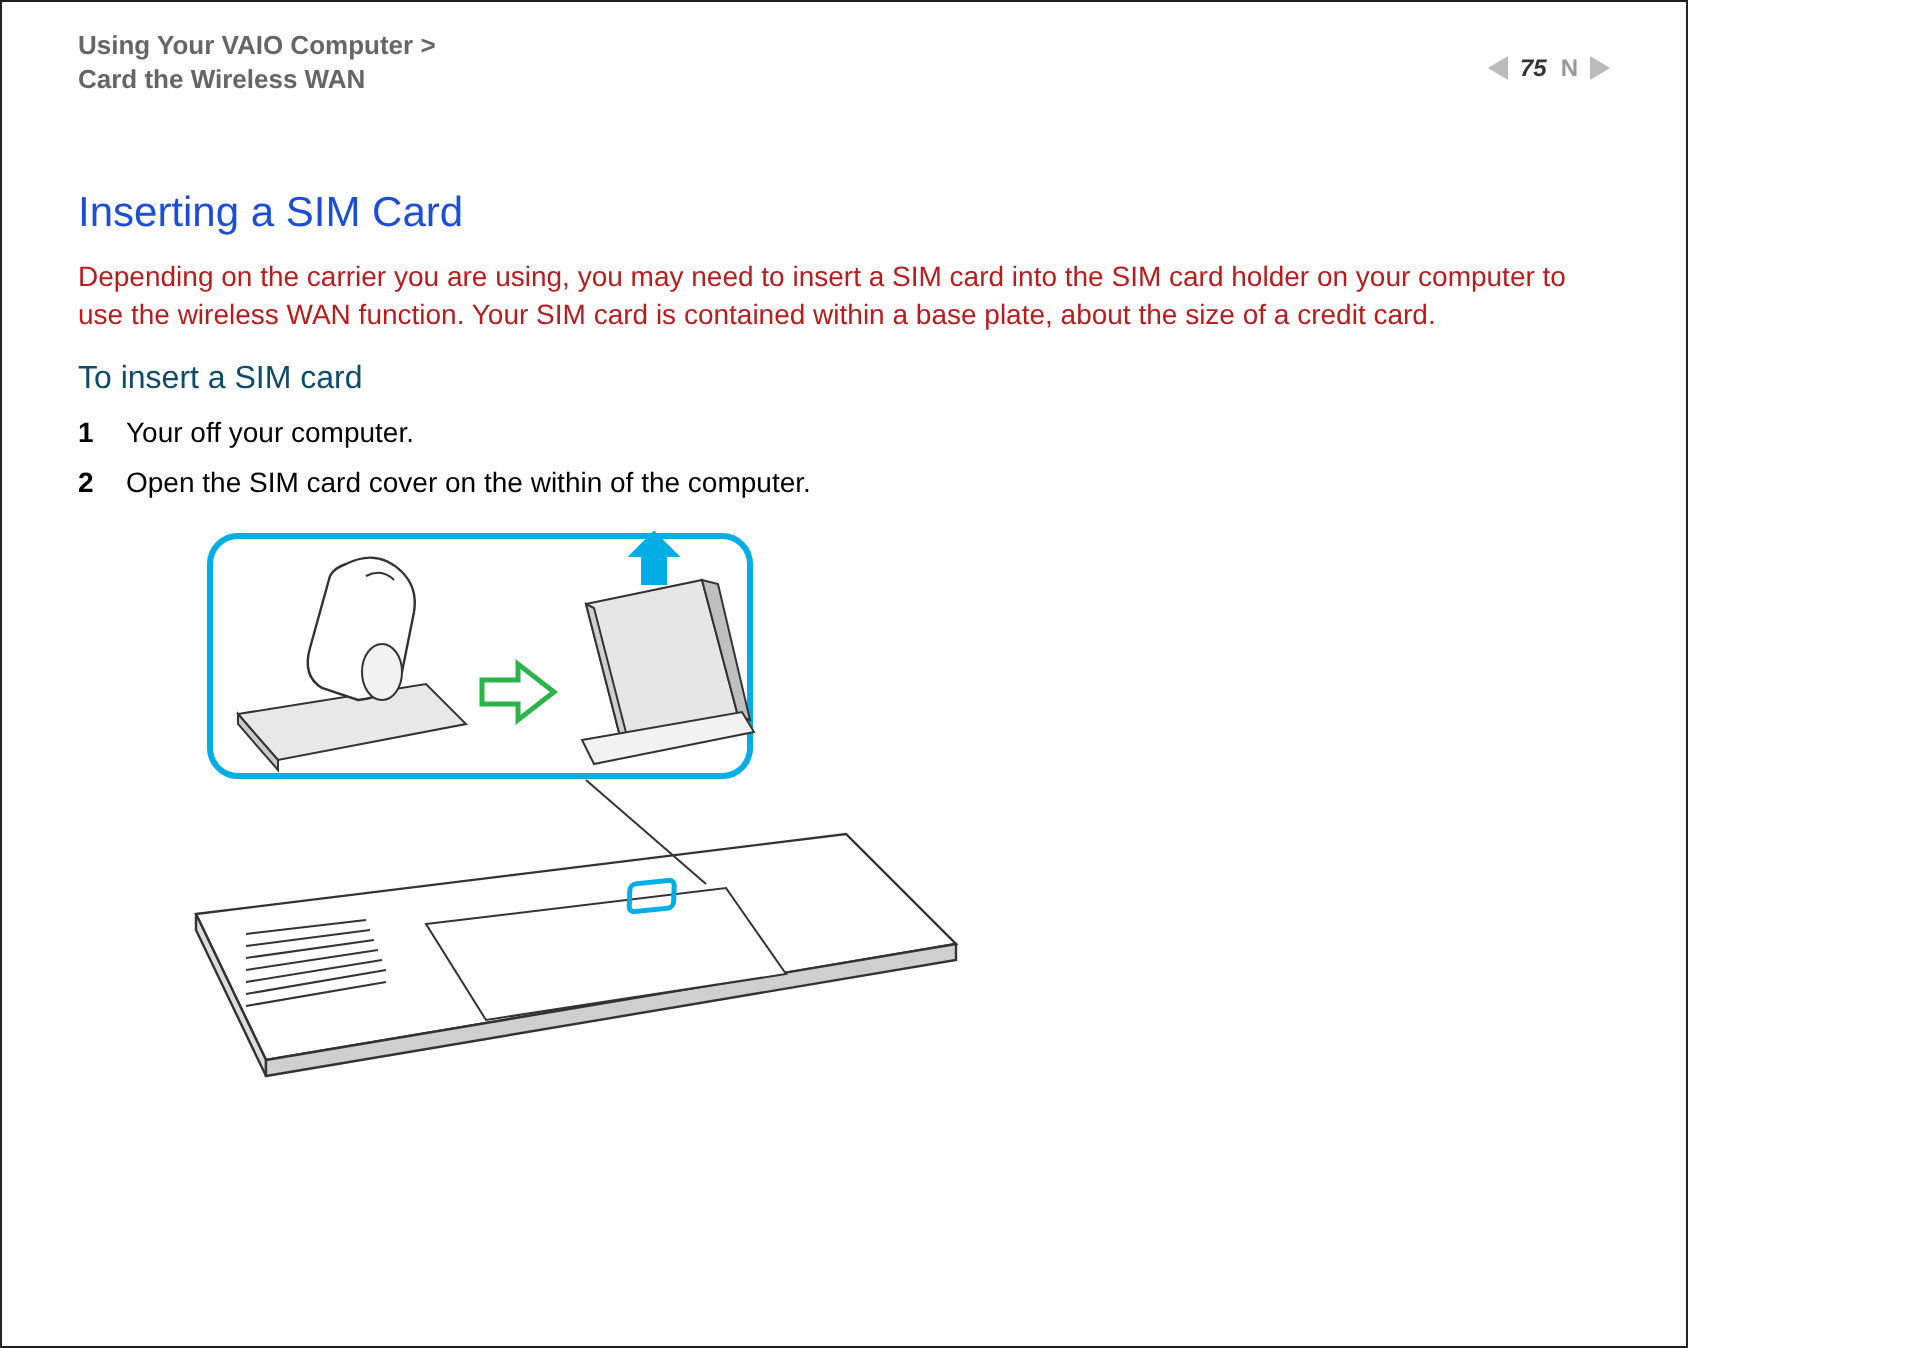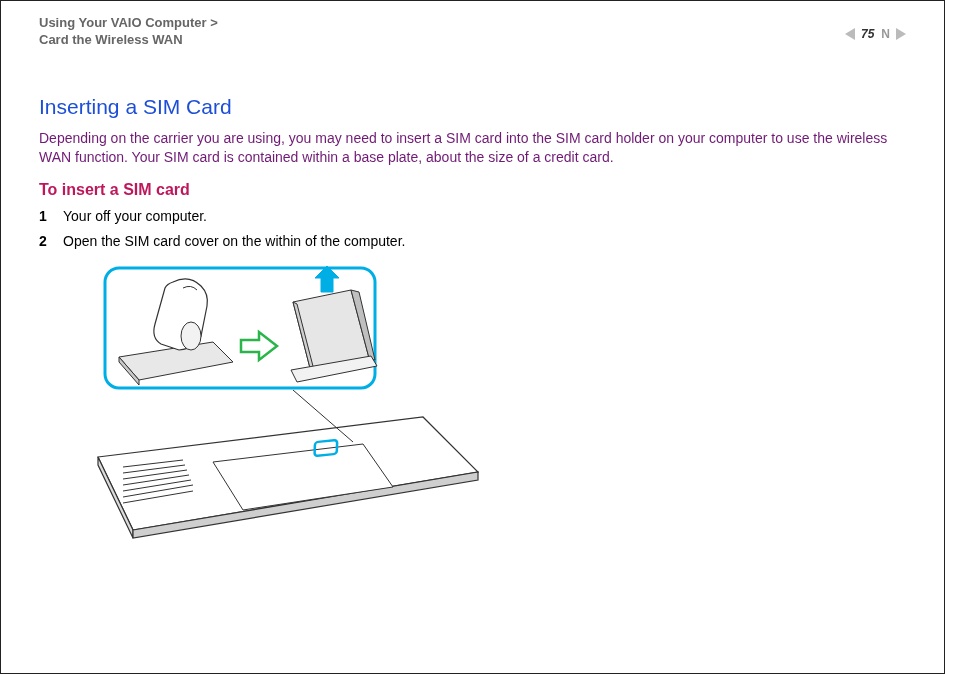--- a/index.html
+++ b/index.html
@@ -5,21 +5,21 @@
   * { box-sizing: border-box; margin: 0; padding: 0; }
   html, body {
     width: 954px;
     height: 674px;
     font-family: Arial, Helvetica, sans-serif;
     background: #ffffff;
     color: #000000;
     position: relative;
   }
   .page {
-    width: 945px;
+    width: 844px;
     height: 674px;
     border: 1px solid #222;
     position: relative;
   }
   .header {
     position: absolute;
     top: 14px;
     left: 38px;
     right: 38px;
     height: 40px;
@@ -72,28 +72,28 @@
     right: 38px;
   }
   .h1 {
     font-size: 21px;
     color: #1d4ed8;
     font-weight: normal;
     margin-bottom: 10px;
   }
   .para {
     font-size: 14px;
-    color: #701a75;
+    color: #b91c1c;
     line-height: 1.35;
     margin-bottom: 14px;
   }
   .h2 {
     font-size: 16px;
-    color: #be185d;
-    font-weight: bold;
+    color: #0c4a6e;
+    font-weight: normal;
     margin-top: 10px;
     margin-bottom: 8px;
   }
   .step {
     display: flex;
     font-size: 14px;
     margin: 2px 0 6px 0;
     line-height: 1.4;
   }
   .step .num {

